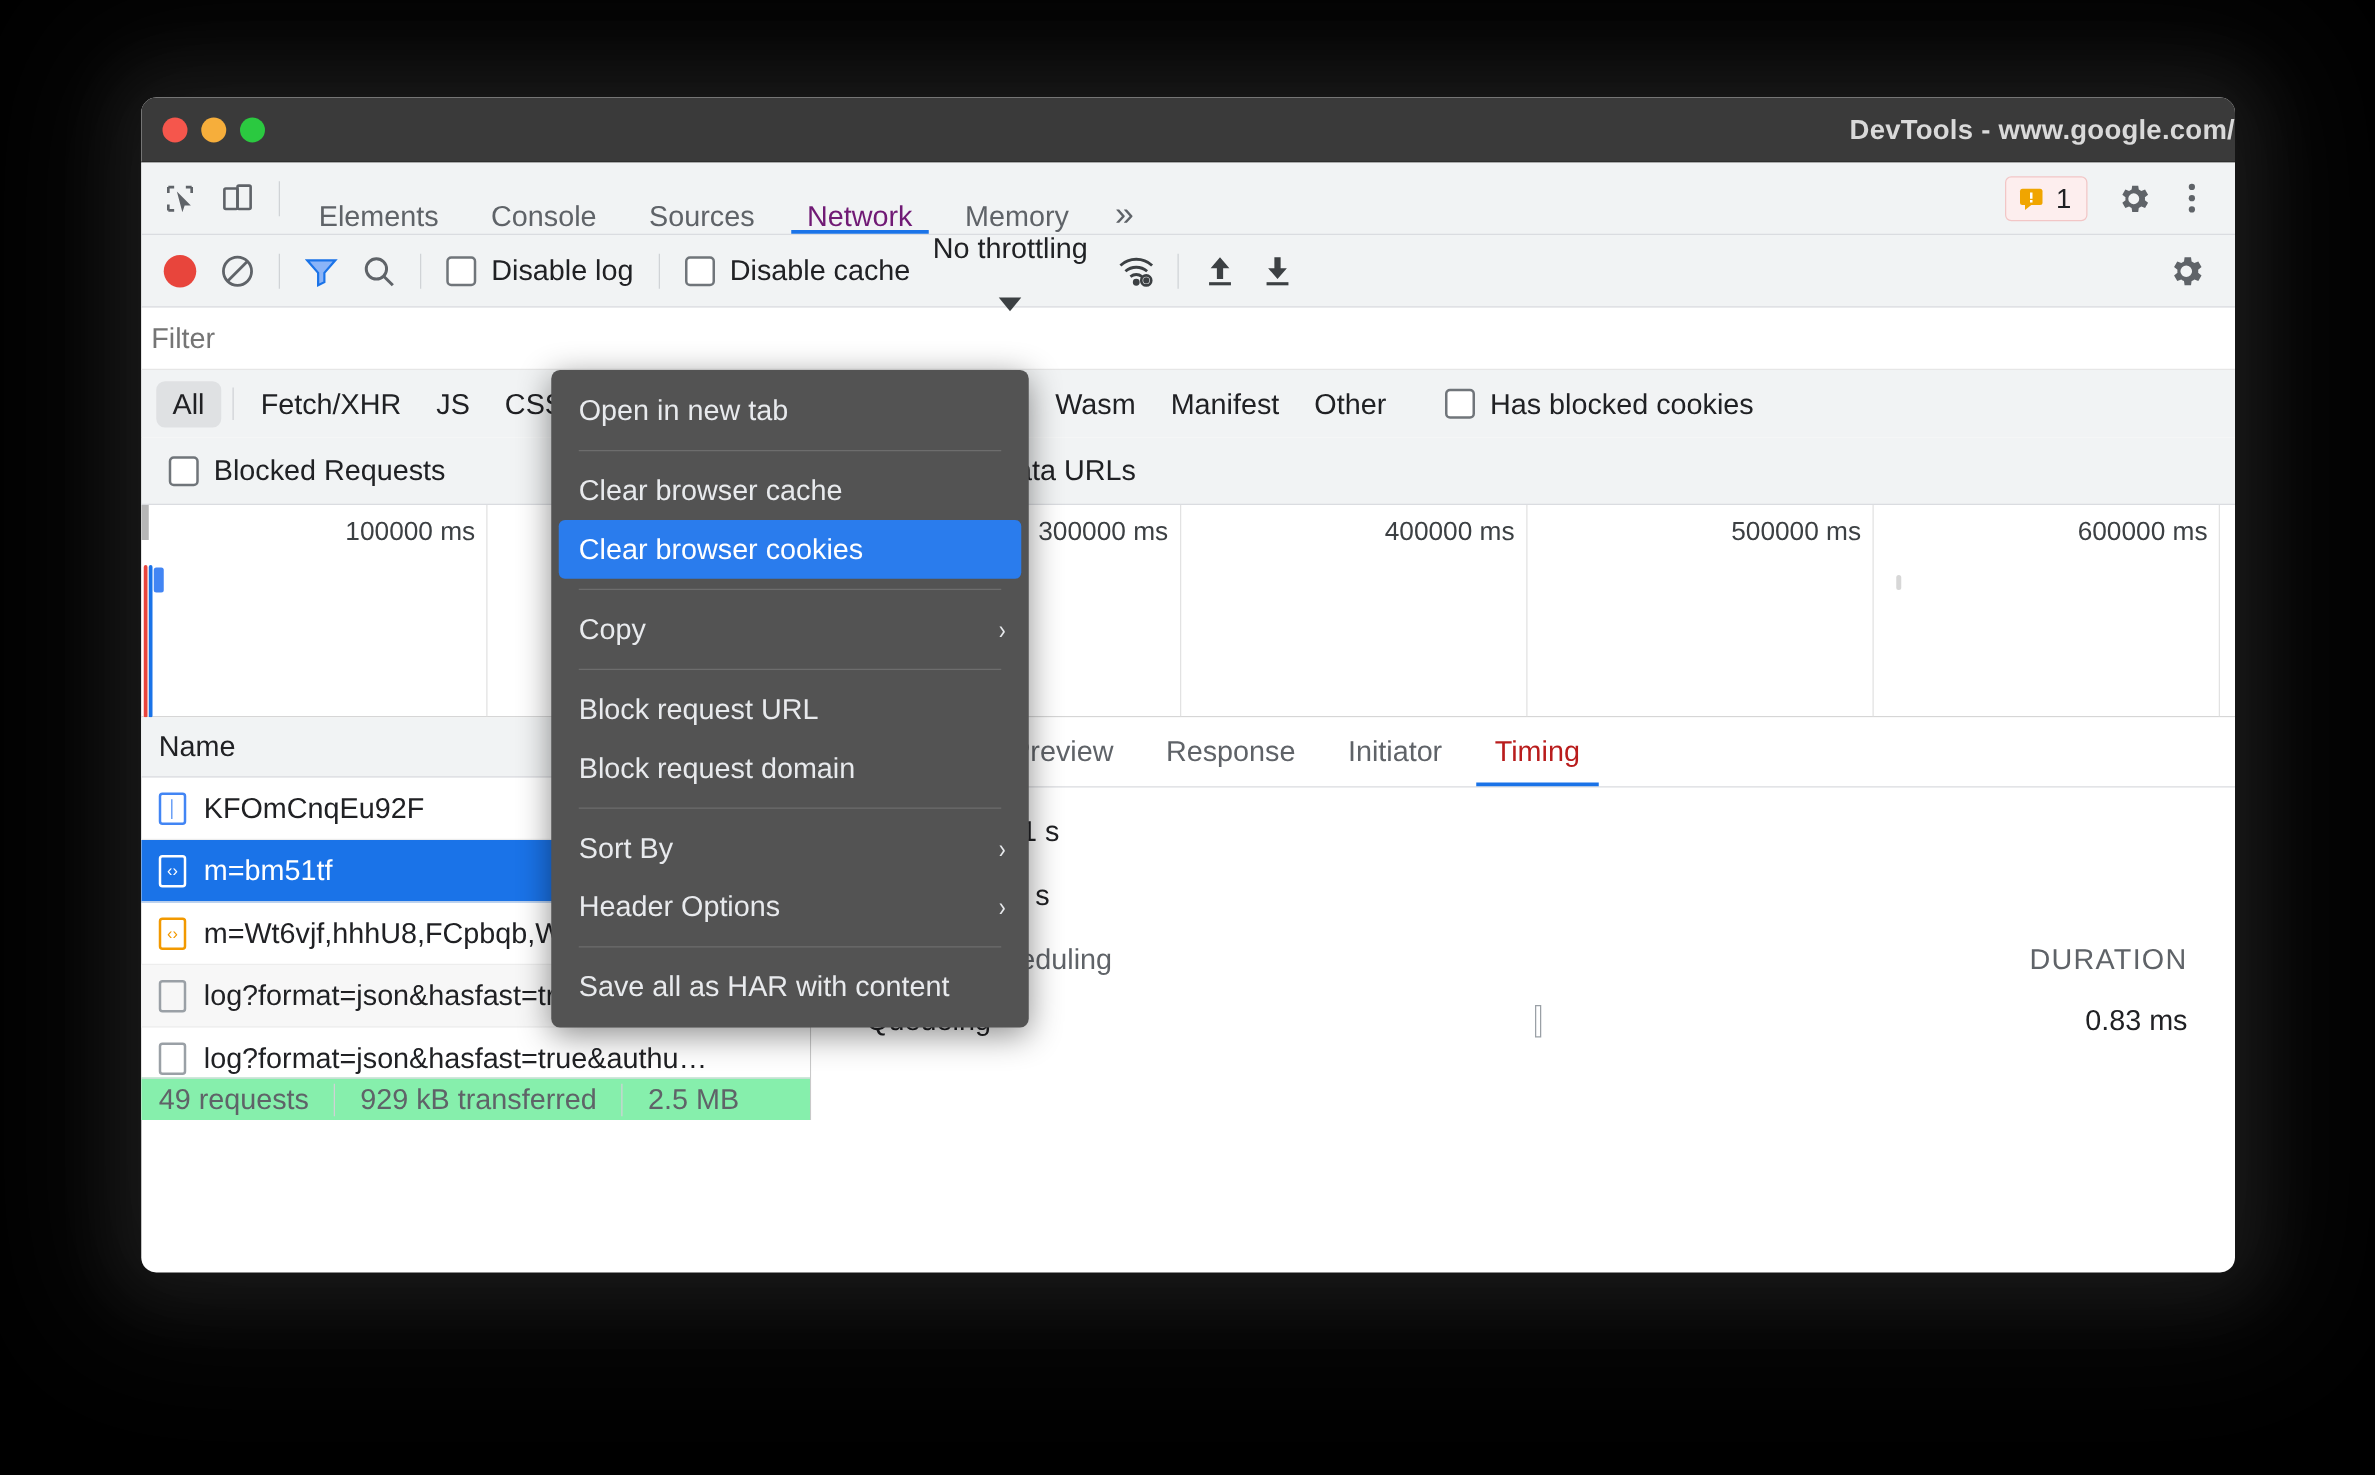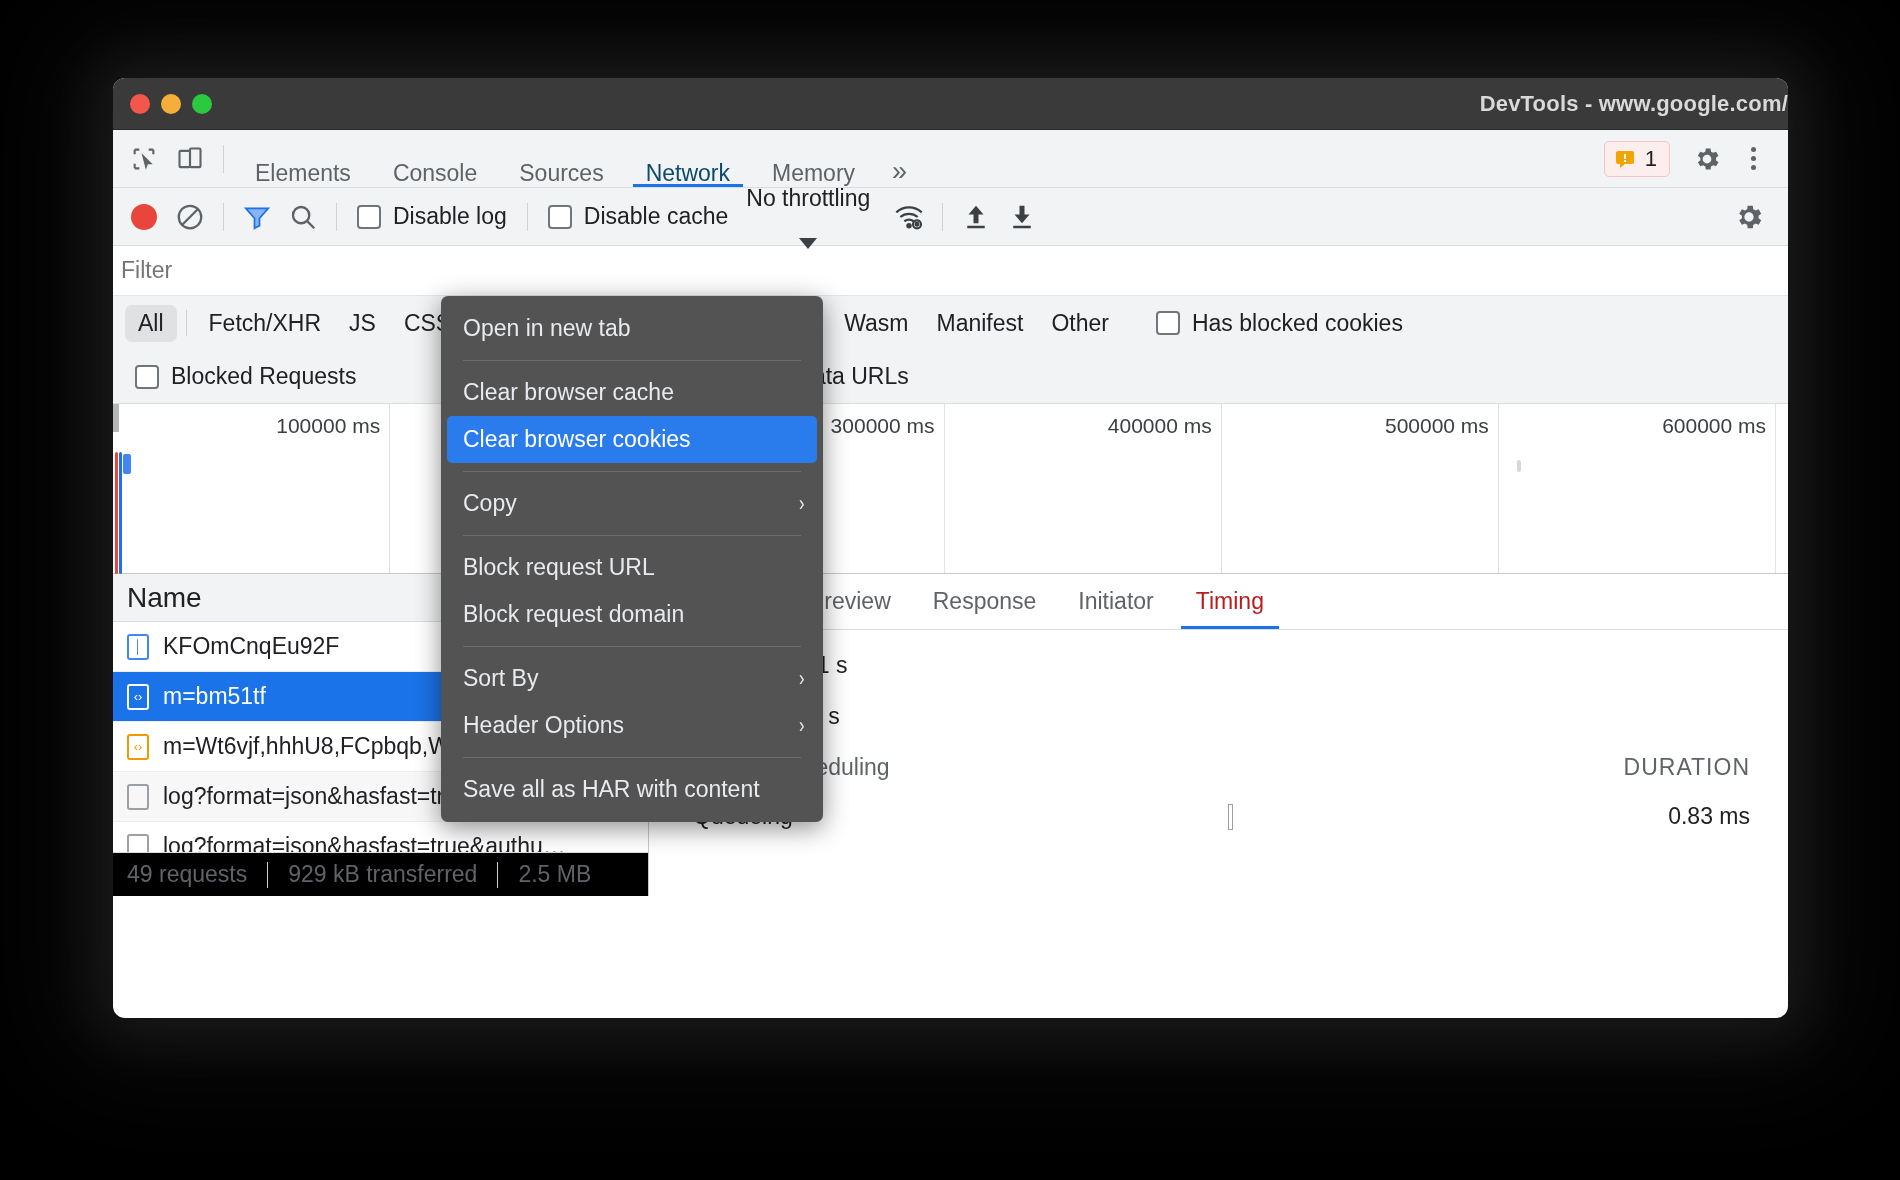--- a/index.html
+++ b/index.html
@@ -54,21 +54,21 @@
   .tool-btn:first-child { margin-left: 8px; }
   .vsep { width: 1px; height: 28px; background: #d0d3d6; margin: 0 10px; }
   .tabs { display: flex; align-items: flex-end; height: 100%; }
   .tab {
     display: flex; align-items: center;
     padding: 0 21px;
     font-size: 23px; color: #5f6368;
     position: relative;
     white-space: nowrap;
   }
-  .tab.active { color: #0c4a6e; margin-top: 24px; }
+  .tab.active { color: #701a75; margin-top: 24px; }
   .tab.active::after {
     content: ""; position: absolute; left: 8px; right: 8px; bottom: 0;
     height: 3px; background: #1a73e8;
   }
   .tab.more { font-size: 27px; color: #5f6368; padding: 0 16px; }
   .tabstrip-right {
     position: absolute; right: 0; top: 0; bottom: 0;
     display: flex; align-items: center; padding-right: 12px;
   }
   .warn-chip {
@@ -153,43 +153,43 @@
 
   
   .split { display: flex; height: 322px; }
   .leftpane { width: 536px; background: #fff; position: relative; border-right: 1px solid #c9c9c9;}
   .rightpane { flex: 1; background: #fff; position: relative; }
 
   .colhead {
     height: 48px; background: #f1f3f4; border-bottom: 1px solid #dadce0;
     display: flex; align-items: center; padding-left: 14px;
   }
-  .colhead .t { font-size: 28px; color: #202124; }
+  .colhead .t { font-size: 23px; color: #202124; }
   .reqrow {
     height: 50px; display: flex; align-items: center;
     padding-left: 14px; gap: 14px;
     border-bottom: 1px solid #ededed;
     font-size: 23px; color: #202124;
     white-space: nowrap; overflow: hidden;
   }
   .reqrow.alt { background: #f7f7f7; }
   .reqrow.selected { background: #1a73e8; color: #fff; }
   .ficon {
     width: 22px; height: 26px; border: 2px solid #9aa0a6; border-radius: 3px;
     display: flex; align-items: center; justify-content: center;
     font-size: 13px; color: #9aa0a6; flex: 0 0 auto; line-height: 1;
   }
   .ficon.blue { border-color: #4285f4; color: #4285f4; }
   .ficon.orange { border-color: #f29900; color: #f29900; }
   .ficon.white { border-color: #fff; color: #fff; }
   .ficon.grey { border-color: #9aa0a6; color: transparent; }
 
   .statusbar {
-    position: absolute; left: 0; right: 0; bottom: 0; height: 44px;
-    background: #000000; border-top: 1px solid #dadce0;
+    position: absolute; left: 0; right: 0; bottom: 0; height: 34px;
+    background: #86efac; border-top: 1px solid #dadce0;
     display: flex; align-items: center; padding-left: 14px;
   }
   .statusbar .si { font-size: 23px; color: #5f6368; padding: 0 20px; white-space: nowrap;}
   .statusbar .si:first-child { padding-left: 0; }
   .st-sep { width: 1px; height: 26px; background: #cfd2d5; }
 
   
   .rp-tabs {
     height: 56px; background: #fff; display: flex; align-items: stretch;
     border-bottom: 1px solid #dadce0; padding-left: 10px;

